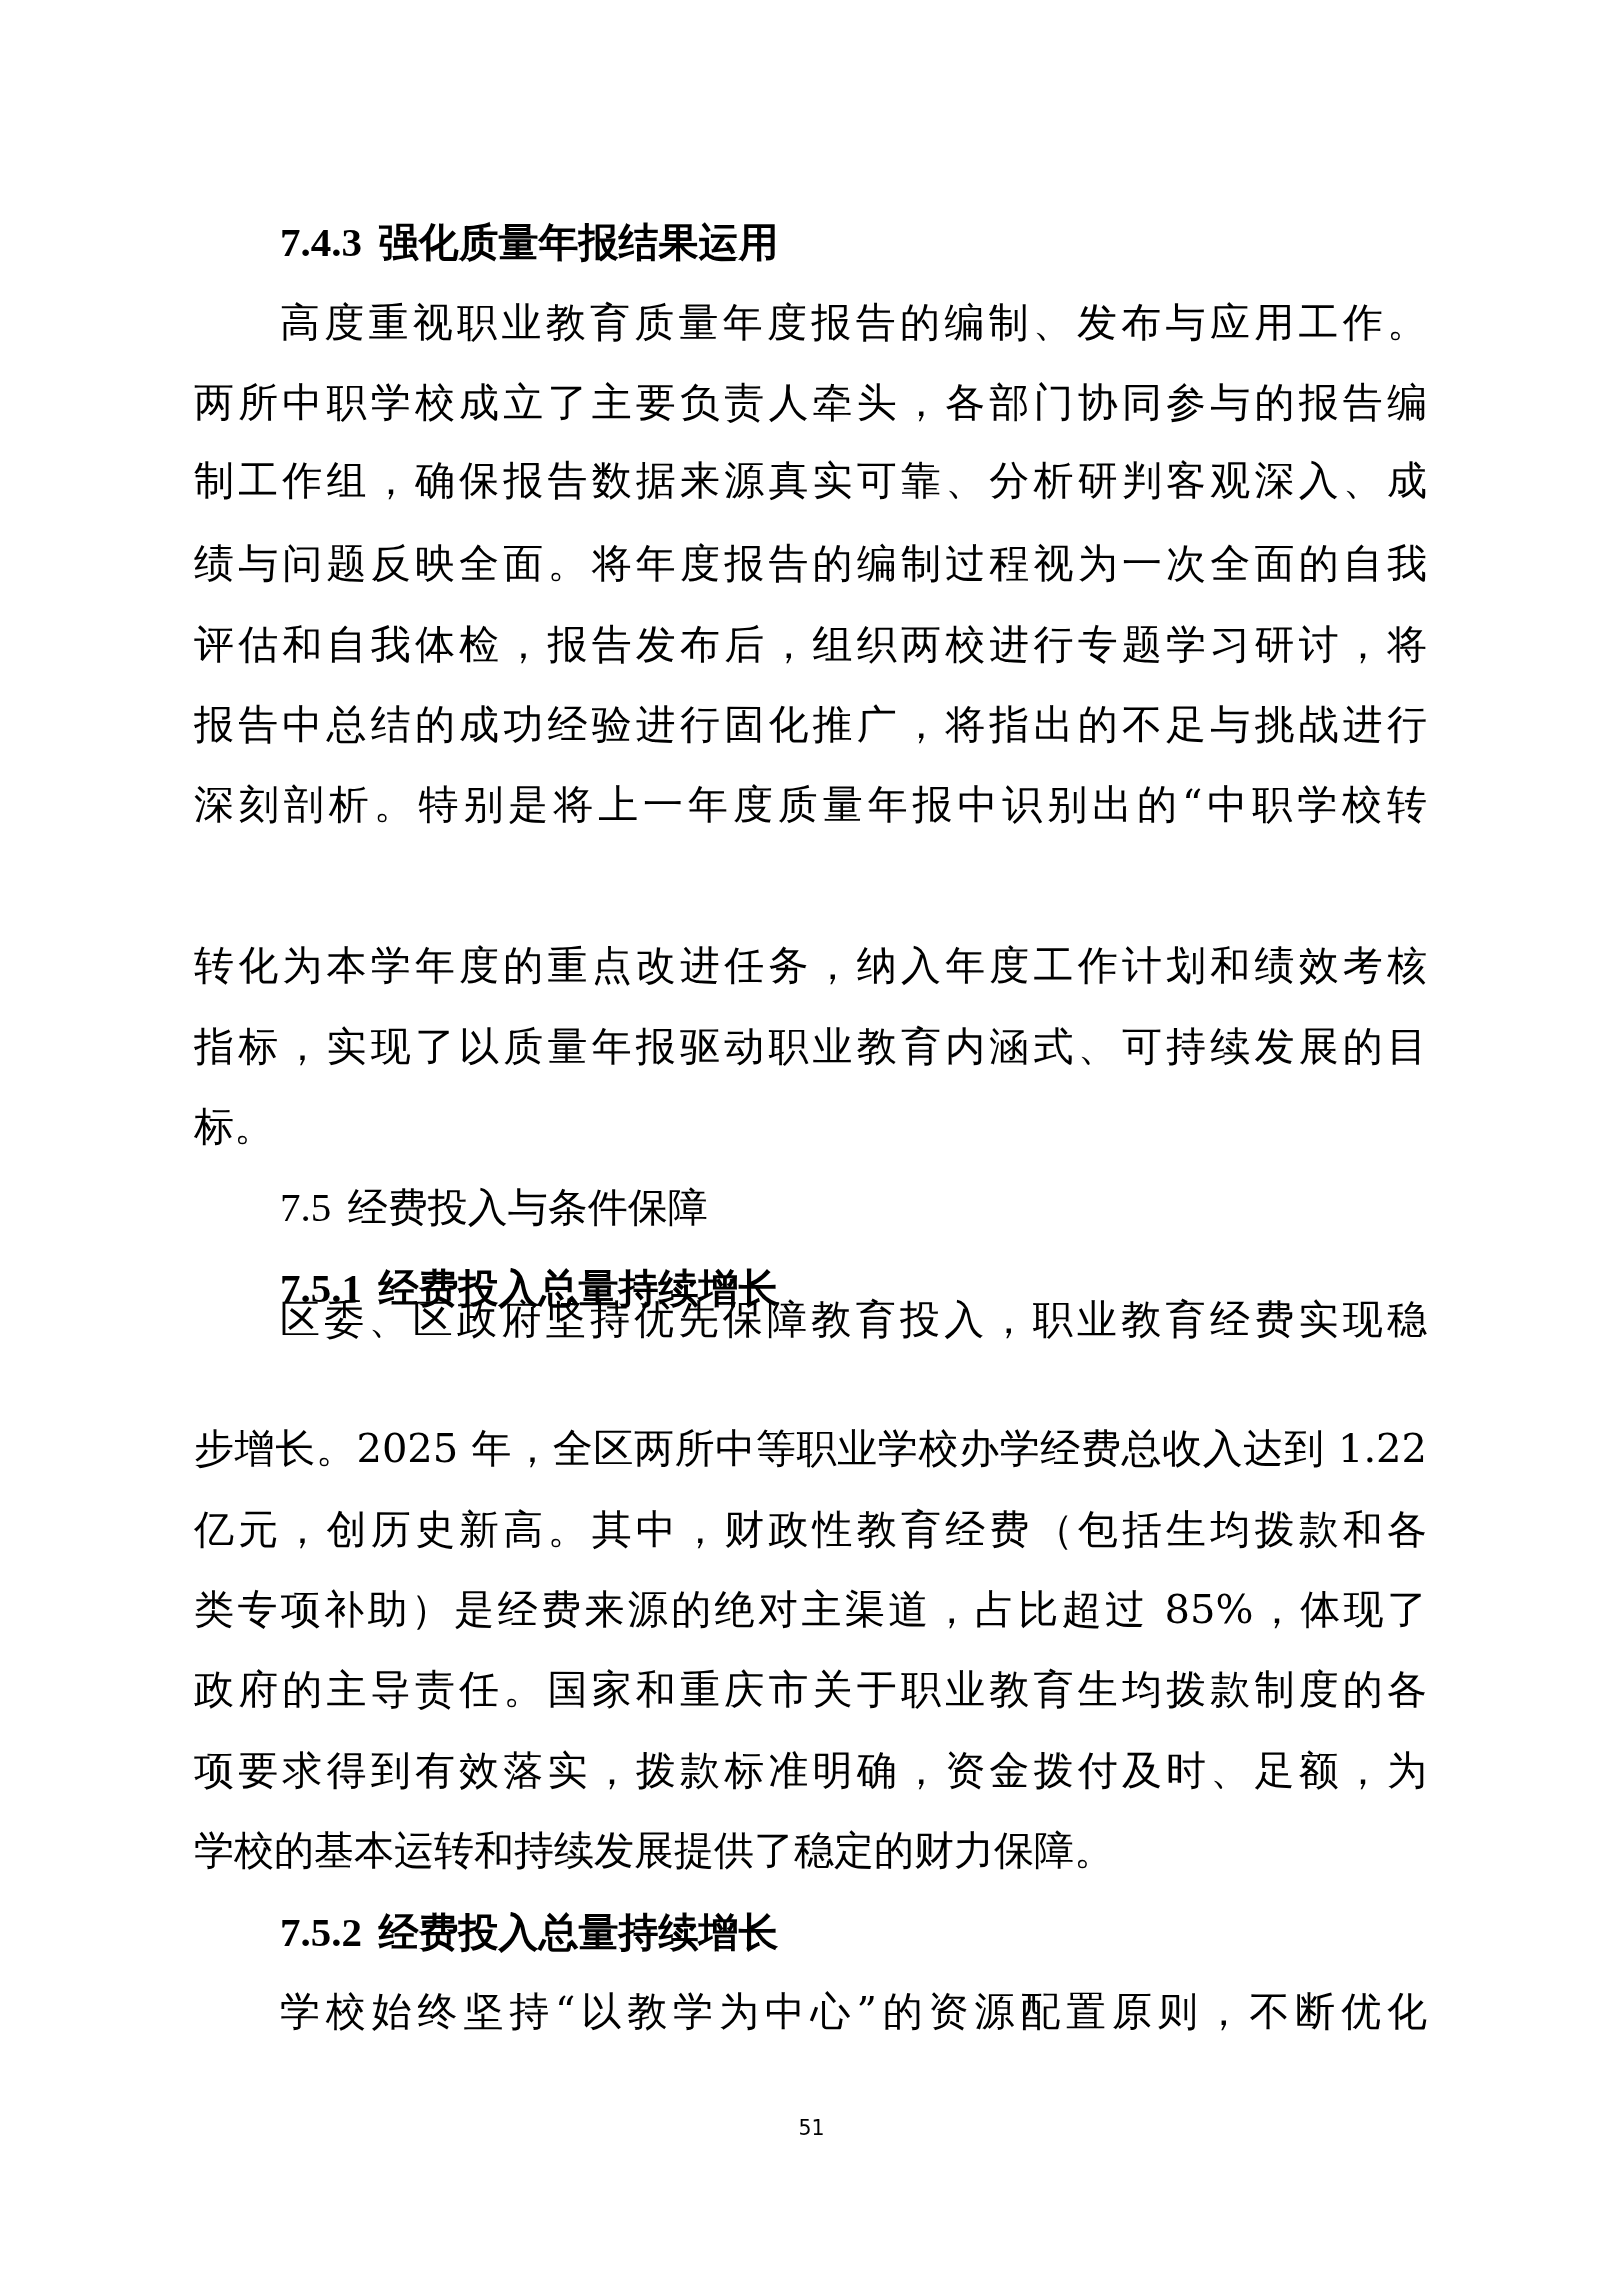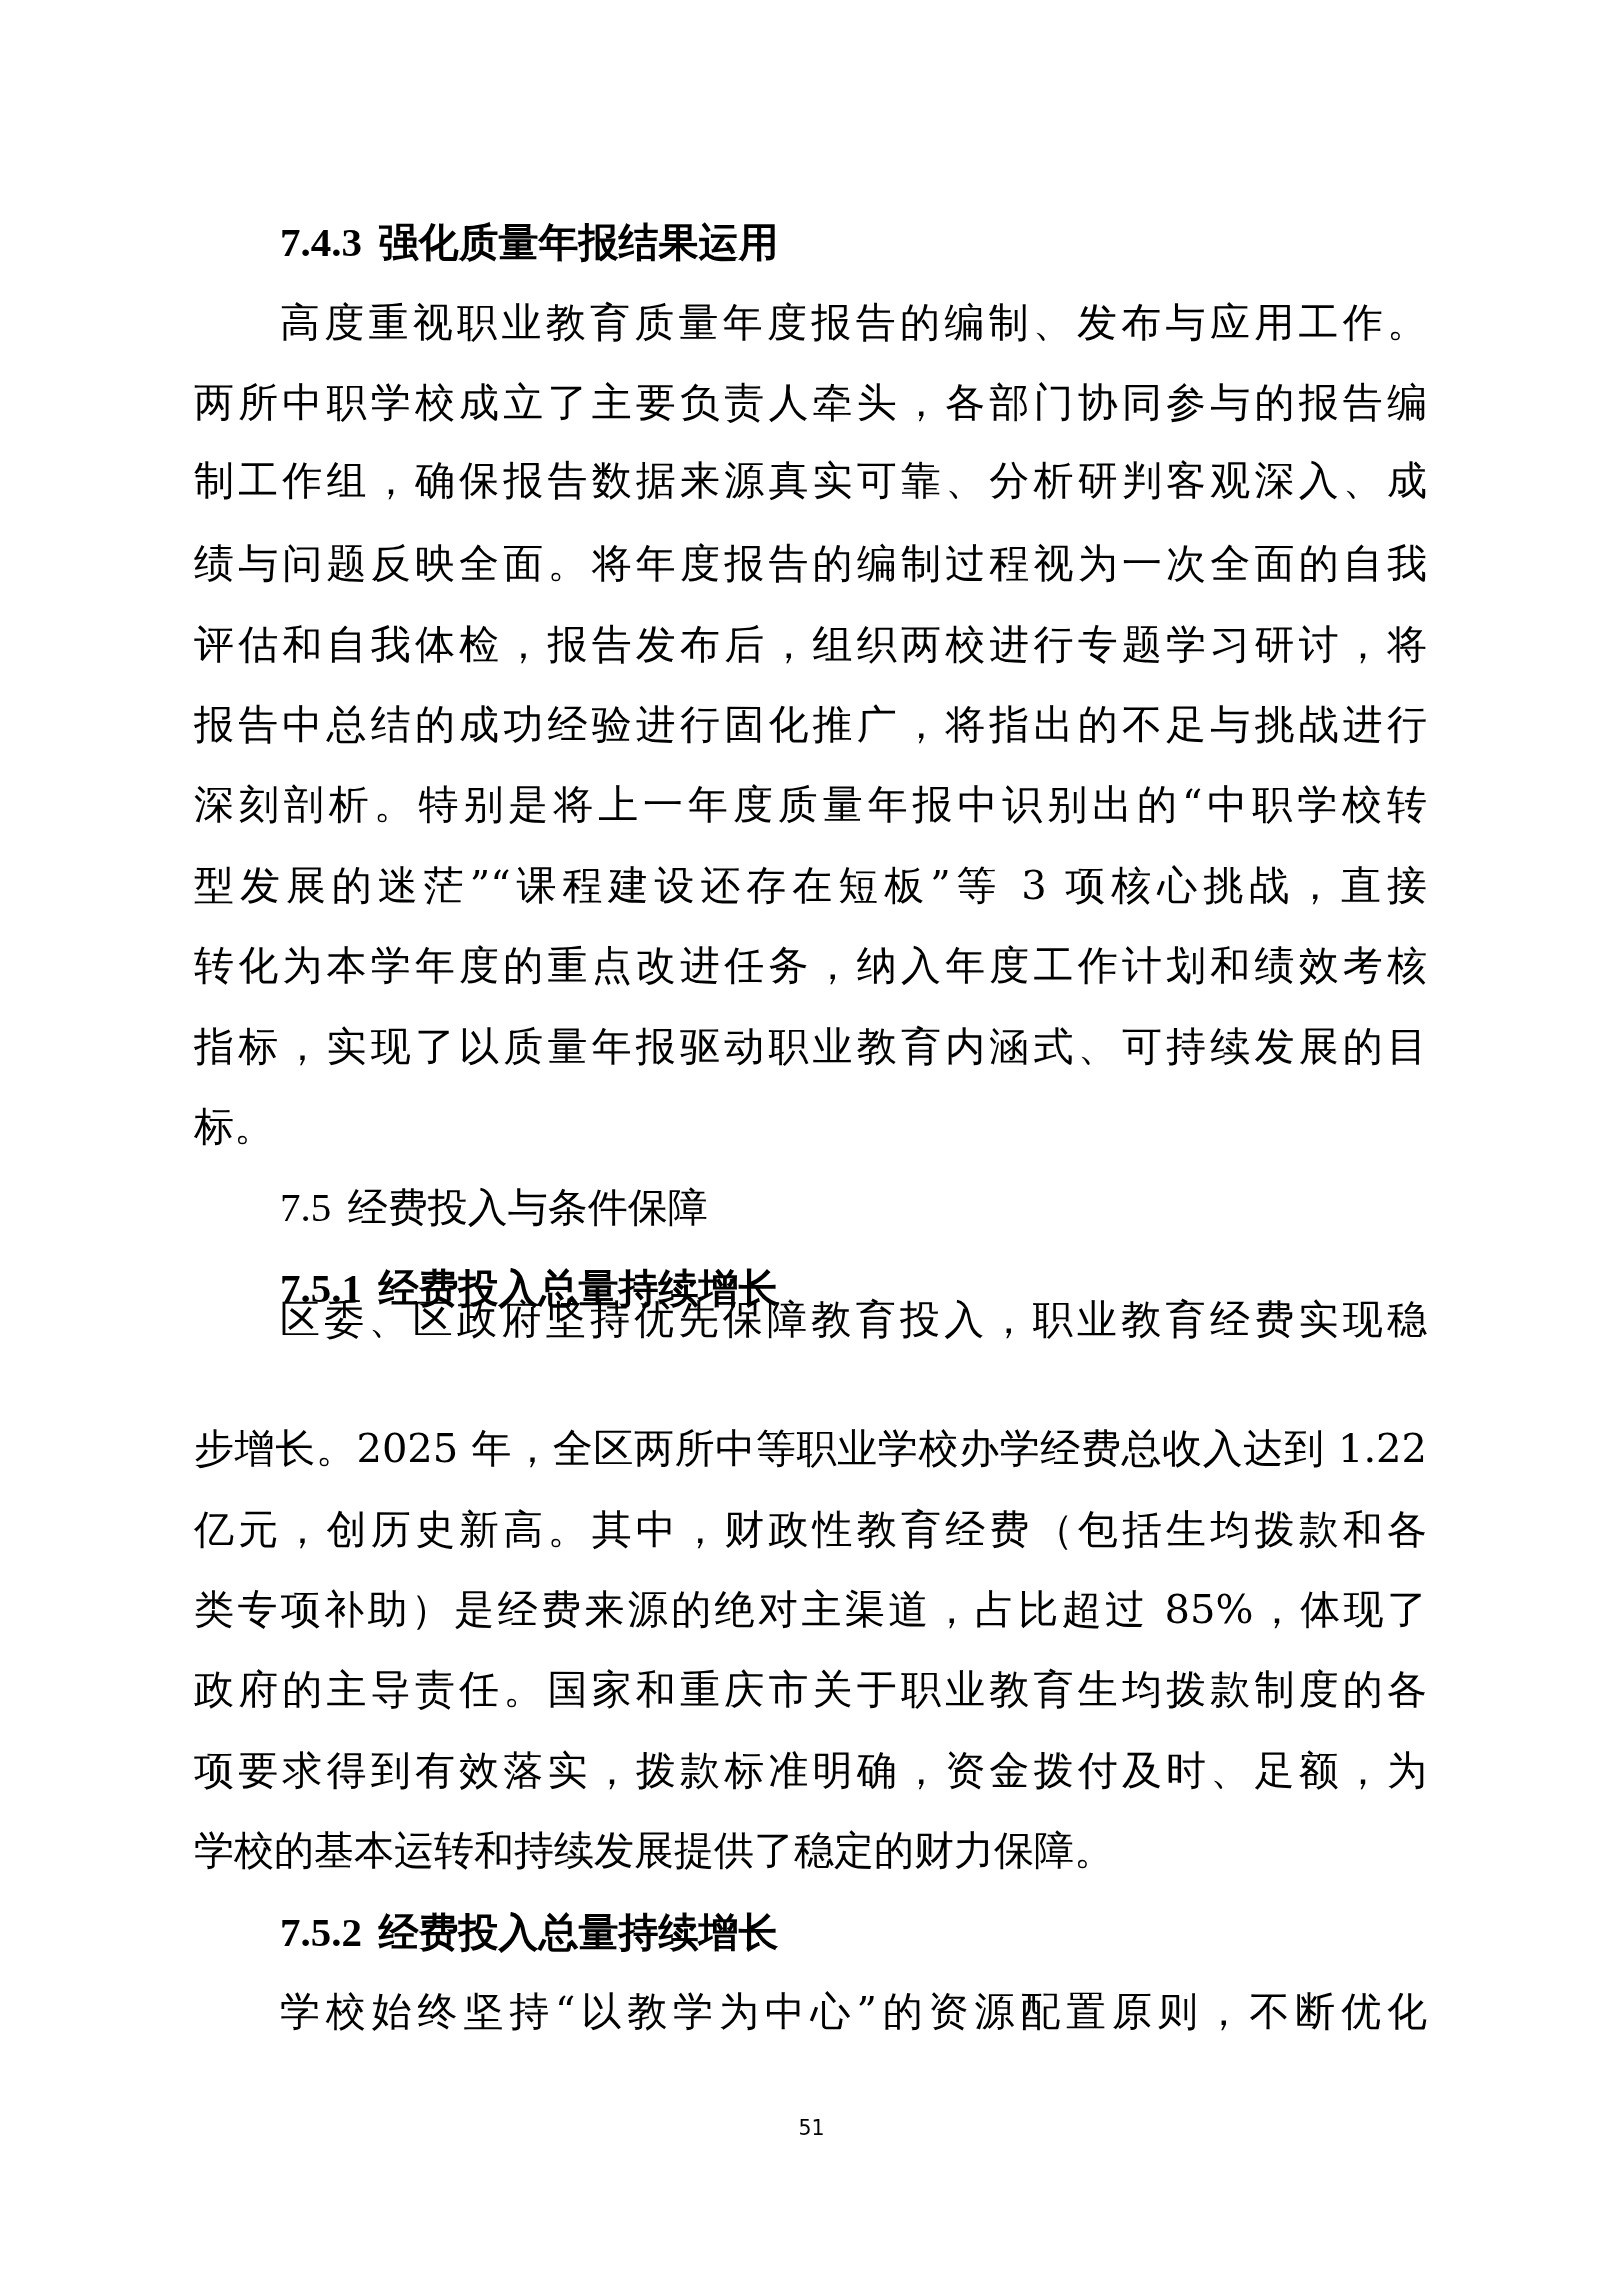--- a/index.html
+++ b/index.html
@@ -83,21 +83,20 @@
     <span class="num">7.4.3</span><span>强化质量年报结果运用</span>
   </div>
 
   <div class="line" style="top:372px;">两所中职学校成立了主要负责人牵头，各部门协同参与的报告编</div>
   <div class="line indent" style="top:292px;">高度重视职业教育质量年度报告的编制、发布与应用工作。</div>
   <div class="line" style="top:453px;font-family:Liberation Mono, monospace;">制工作组，确保报告数据来源真实可靠、分析研判客观深入、成</div>
   <div class="line" style="top:533px;">绩与问题反映全面。将年度报告的编制过程视为一次全面的自我</div>
   <div class="line" style="top:614px;">评估和自我体检，报告发布后，组织两校进行专题学习研讨，将</div>
   <div class="line" style="top:774px;">深刻剖析。特别是将上一年度质量年报中识别出的“中职学校转</div>
   <div class="line" style="top:694px;">报告中总结的成功经验进行固化推广，将指出的不足与挑战进行</div>
-  <div class="line" style="top:855px;">型发展的迷茫”“课程建设还存在短板”等 3 项核心挑战，直接</div>
   <div class="line" style="top:935px;">转化为本学年度的重点改进任务，纳入年度工作计划和绩效考核</div>
   <div class="line" style="top:1016px;">指标，实现了以质量年报驱动职业教育内涵式、可持续发展的目</div>
   <div class="line last" style="top:1096px;">标。</div>
 
   <div class="heading plain" style="top:1177px;">
     <span class="num">7.5</span><span>经费投入与条件保障</span>
   </div>
 
   <div class="heading" style="top:1257px;">
     <span class="num">7.5.1</span><span>经费投入总量持续增长</span>

